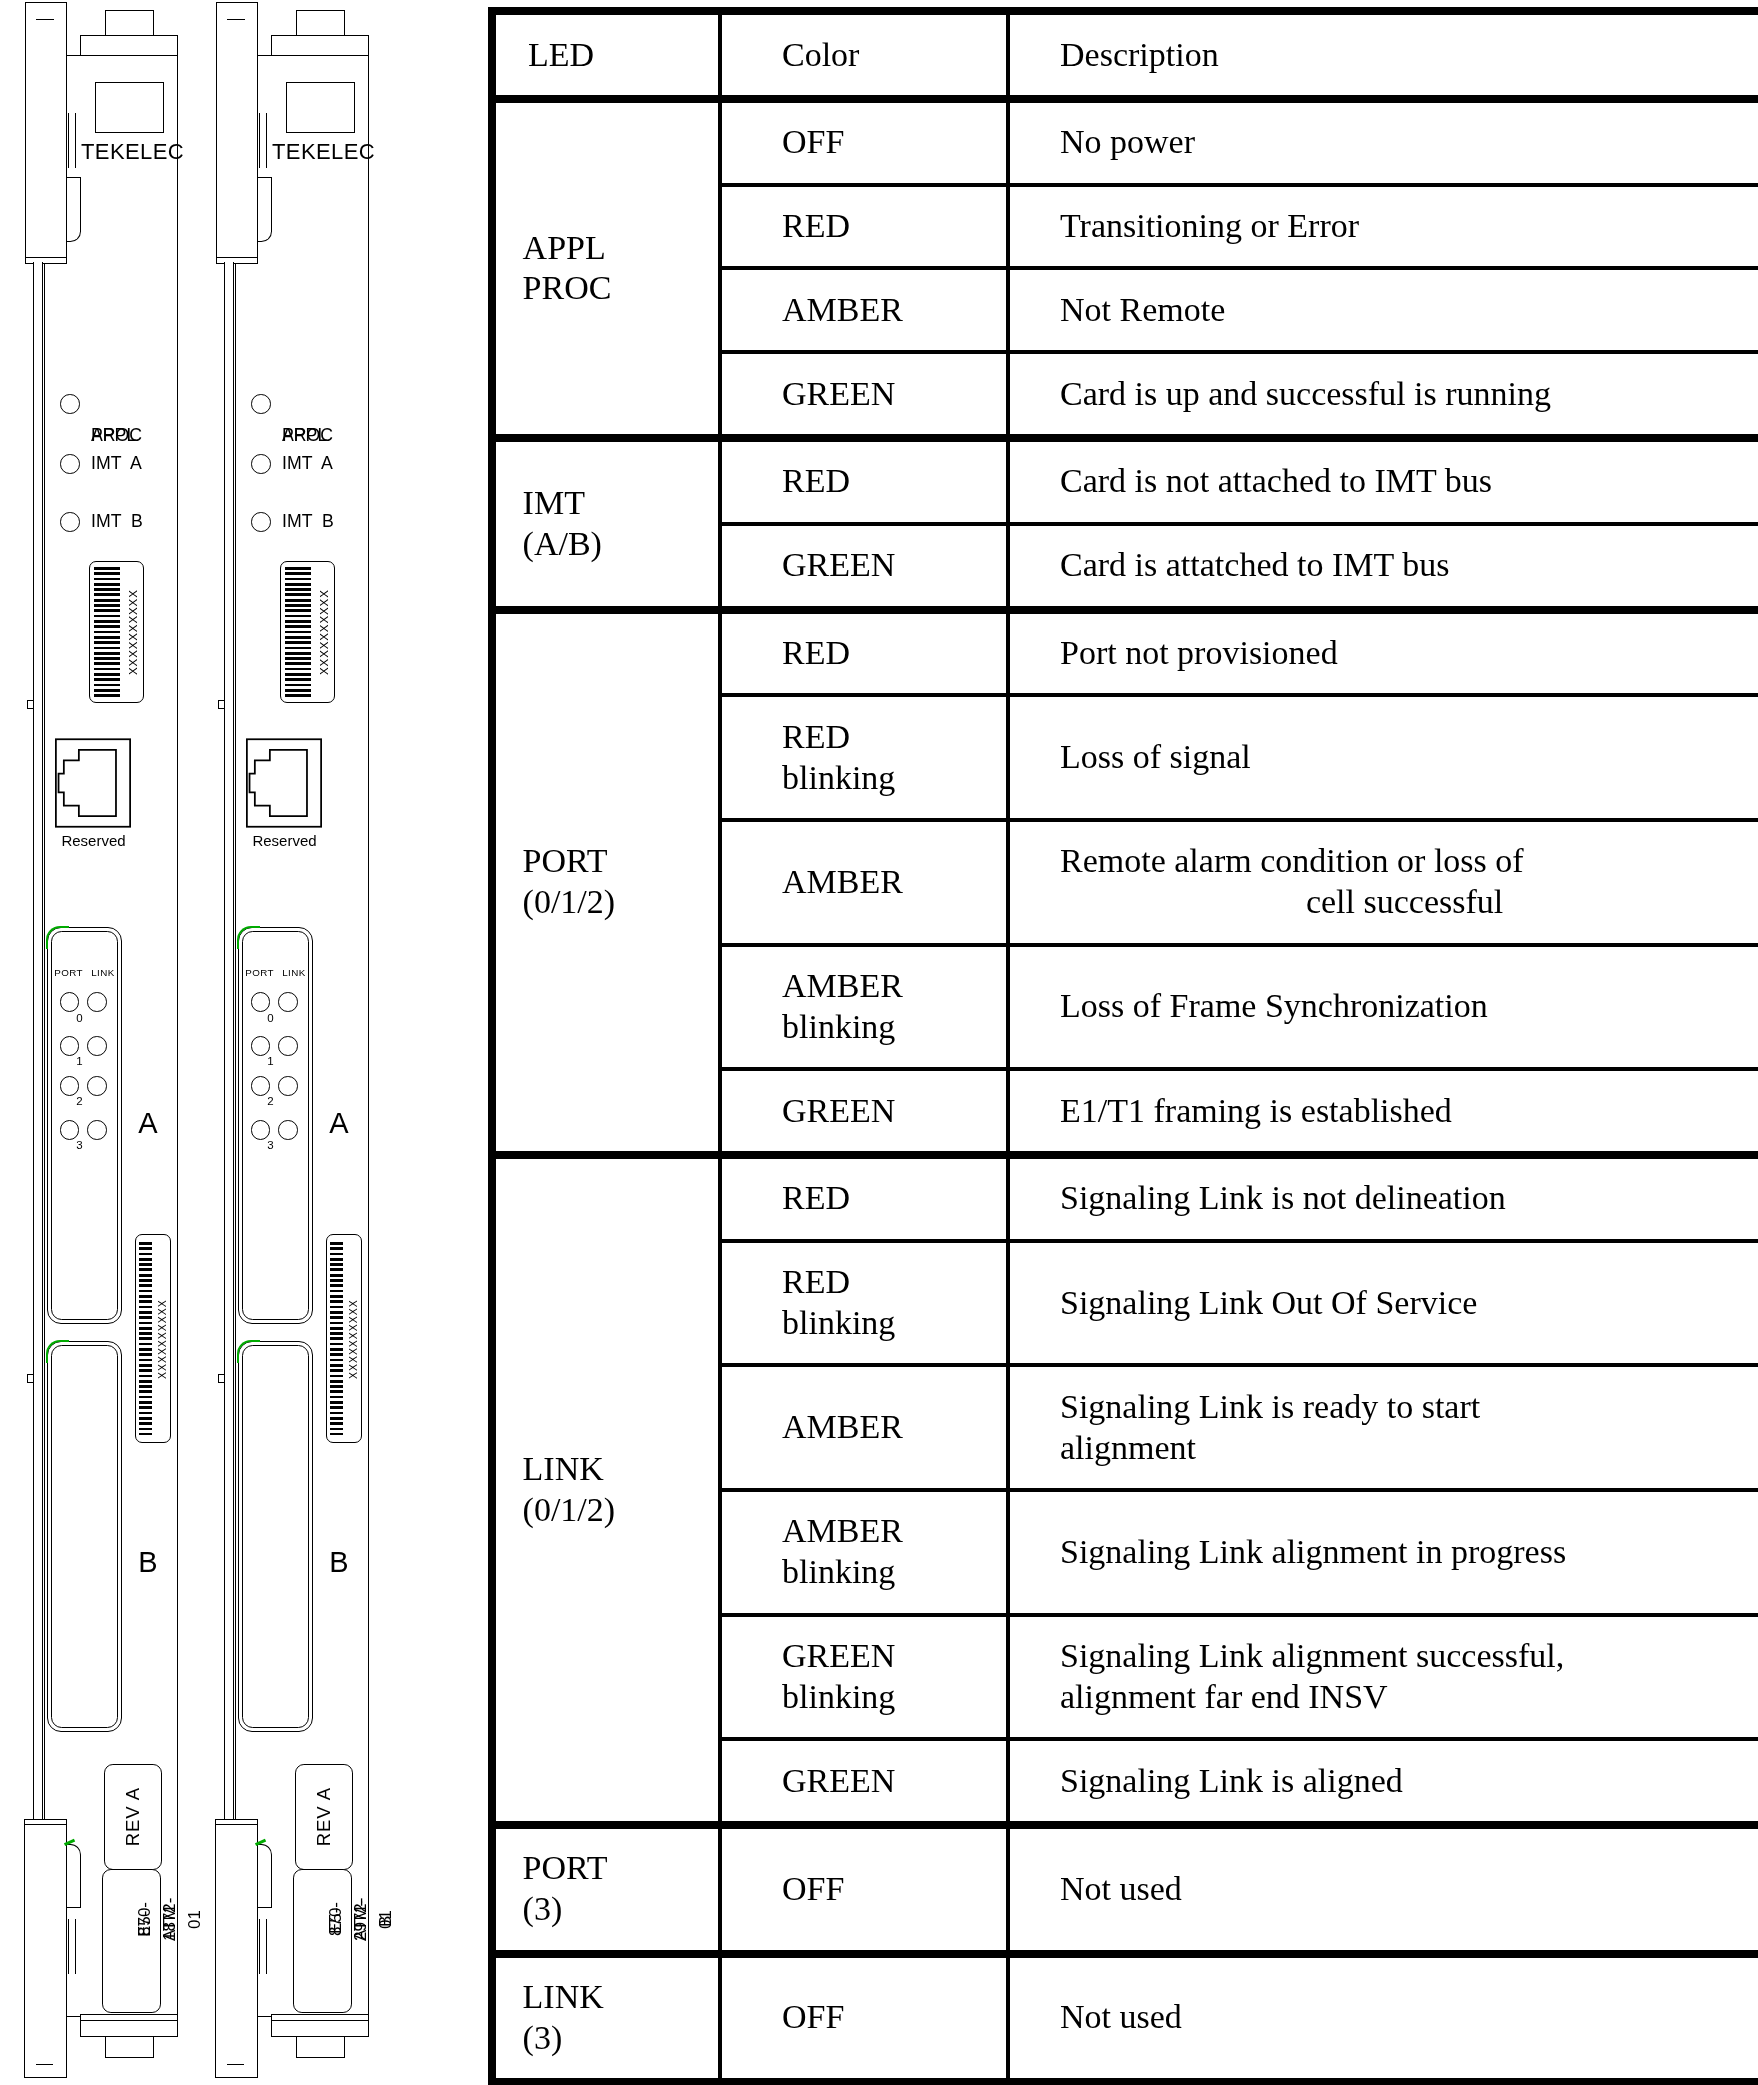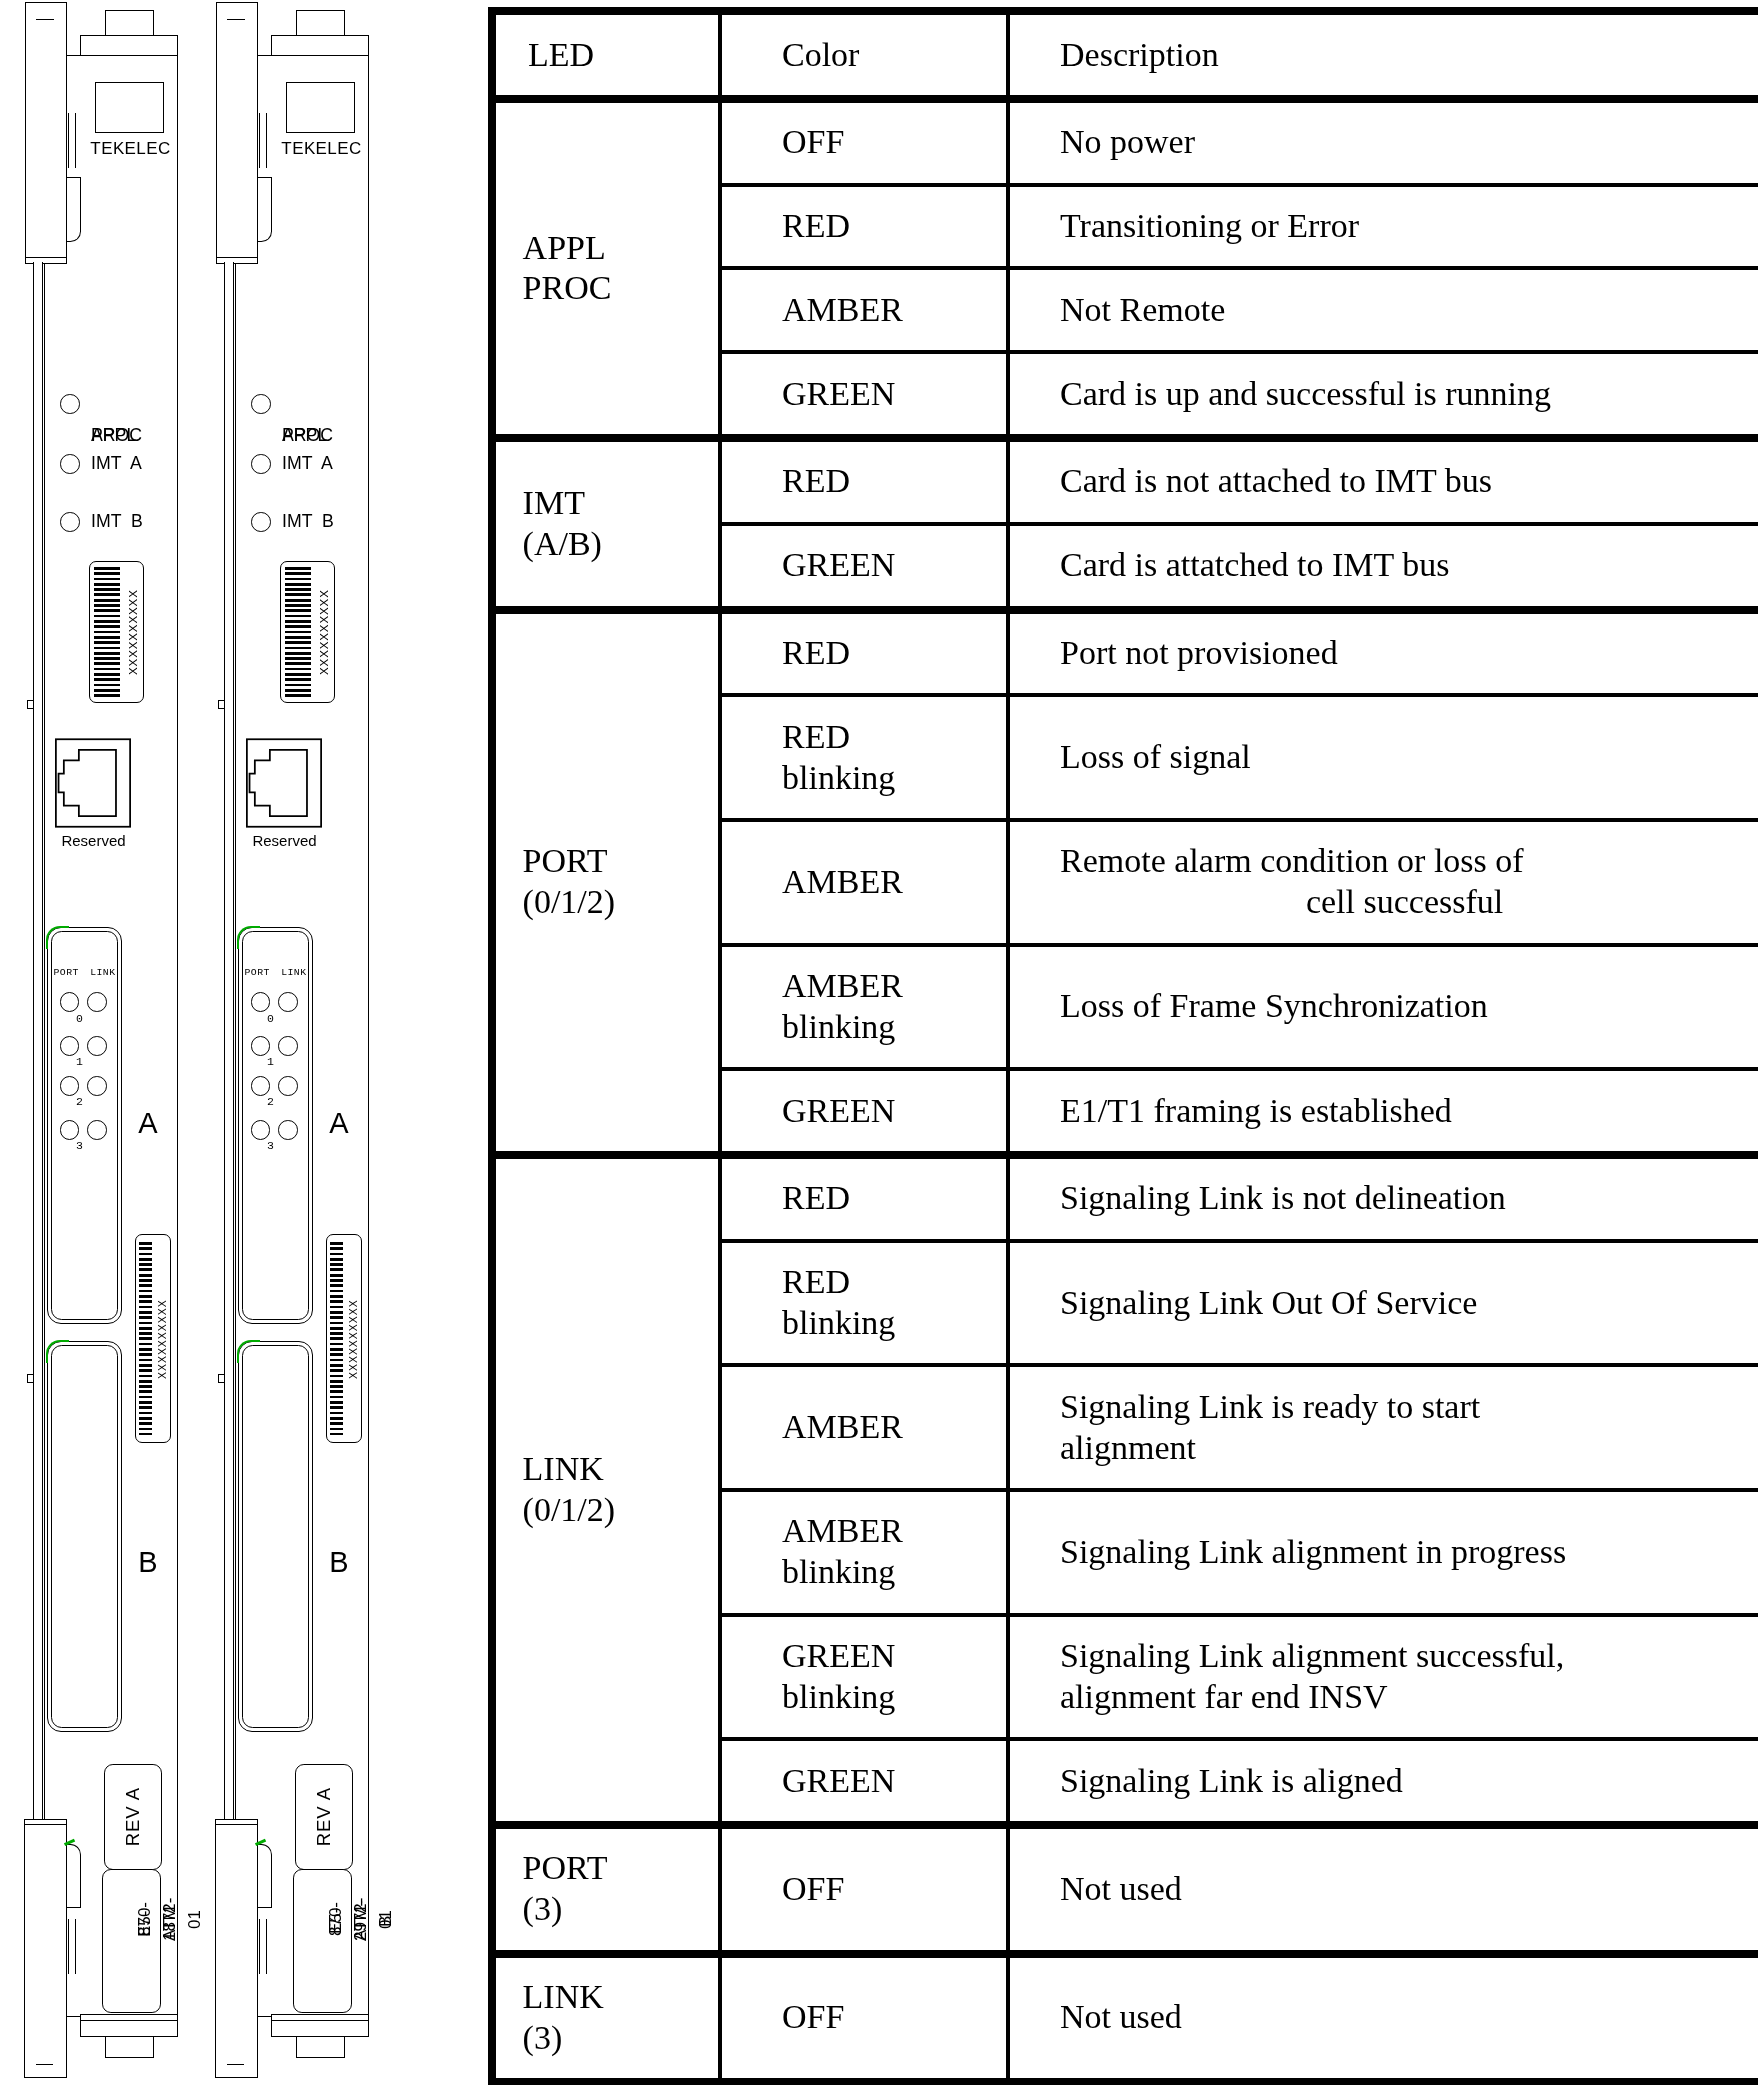--- a/index.html
+++ b/index.html
@@ -28,42 +28,42 @@
   .lever-bottom .dbl { left:0; right:0; top:4.4px; border-top:1.8px solid #000; }
   .lever-bottom .notch { left:10.6px; top:244px; width:17.7px; border-top:1.8px solid #000; }
   .hook-top { left:43px; top:177px; width:14px; height:65px; border-top:1.8px solid #000; border-right:1.8px solid #000; border-bottom:1.8px solid #000; border-bottom-right-radius:10.6px; z-index:2; }
   .hook-bottom { left:43px; top:1844px; width:14px; height:64px; border-top:1.8px solid #000; border-right:1.8px solid #000; border-bottom:1.8px solid #000; border-top-right-radius:10.6px; z-index:2; }
   .hook-green { left:40px; top:1841px; width:10.6px; height:2.7px; transform:rotate(-25deg); z-index:4; }
   .hinge-top { left:44px; top:113px; width:8px; height:55px; border-left:1.8px solid #000; border-right:1.8px solid #000; background:#fff; z-index:2; }
   .hinge-bottom { left:44px; top:1919px; width:8px; height:55px; border-left:1.8px solid #000; border-right:1.8px solid #000; background:#fff; z-index:2; }
   .notch-sq { left:2.7px; width:7px; height:8.9px; border:1.8px solid #000; background:#fff; z-index:4; }
 
   .logo-box { left:71px; top:82px; width:69px; height:51px; border:1.8px solid #000; z-index:2; }
-  .brand { left:57px; top:139px; width:99px; text-align:center; font-size:17px; letter-spacing:0.4px; z-index:2; white-space:pre; }
+  .brand { left:57px; top:139px; width:99px; text-align:center; font-size:22px; letter-spacing:0.4px; z-index:2; white-space:pre; }
 
   .led { left:36px; width:19.5px; height:19.5px; border:1.8px solid #000; border-radius:50%; background:#fff; z-index:2; }
   .led.c1 { top:394px; } .led.c2 { top:454px; } .led.c3 { top:512px; }
   .led-label { left:67px; font-size:17.7px; line-height:21px; white-space:pre; z-index:2; }
   .led-label.l1 { top:383px; } .led-label.l2 { top:453px; } .led-label.l3 { top:511px; }
 
   .barcode { border:1.8px solid #000; border-radius:7px; background:#fff; z-index:2; }
   .barcode.bc1 { left:65px; top:561px; width:55px; height:142px; }
   .barcode.bc2 { left:111px; top:1234px; width:36px; height:209px; }
   .barcode .stripes { background:repeating-linear-gradient(to bottom,#000 0 2.7px,#fff 2.7px 5.3px); }
   .bc1 .stripes { left:3.5px; top:5.3px; bottom:5.3px; width:26.6px; }
   .bc2 .stripes { left:2.7px; top:7px; bottom:7px; width:13.3px; }
   .bc-x { top:3.5px; bottom:3.5px; writing-mode:vertical-rl; transform:rotate(180deg); font-size:11.5px; letter-spacing:0.9px; text-align:center; }
   .bc1 .bc-x { right:4.4px; } .bc2 .bc-x { right:1.8px; font-size:10.6px; }
 
   .rj45 { left:31px; top:738px; width:76px; height:90px; z-index:2; }
   .rj45 rect, .rj45 path { fill:#fff; stroke:#000; stroke-width:2; }
   .reserved { left:25px; top:832px; width:89px; text-align:center; font-size:15px; z-index:2; }
 
   .panel { left:23px; width:75px; border:1.8px solid #000; border-radius:14px; background:#fff; z-index:2; }
-  .panel.pA { top:927px; height:397px;font-family:Liberation Mono, monospace; }
+  .panel.pA { top:927px; height:397px; }
   .panel.pB { top:1341px; height:391px; }
   .panel .inner { inset:2.7px; border:0.9px solid #000; border-radius:10.6px; }
   .panel .garc { left:-1.8px; top:-1.8px; width:23px; height:23px; border-top:2.7px solid; border-left:2.7px solid; border-top-left-radius:14px; }
   .pl-header { left:0; right:0; top:39px; text-align:center; font-size:9.8px; word-spacing:5.3px; letter-spacing:0.4px; }
   .pled { width:19.5px; height:19.5px; border:1.8px solid #000; border-radius:50%; background:#fff; }
   .pnum { left:21px; width:21px; text-align:center; font-size:11.5px; }
   .slot-letter { left:108px; width:32px; text-align:center; font-size:29px; z-index:2; }
   .slot-letter.sA { top:1107px; } .slot-letter.sB { top:1546px; }
 
   .rev-label { left:80px; top:1764px; width:58px; height:106px; border:1.8px solid #000; border-radius:8.9px; background:#fff; z-index:2;

